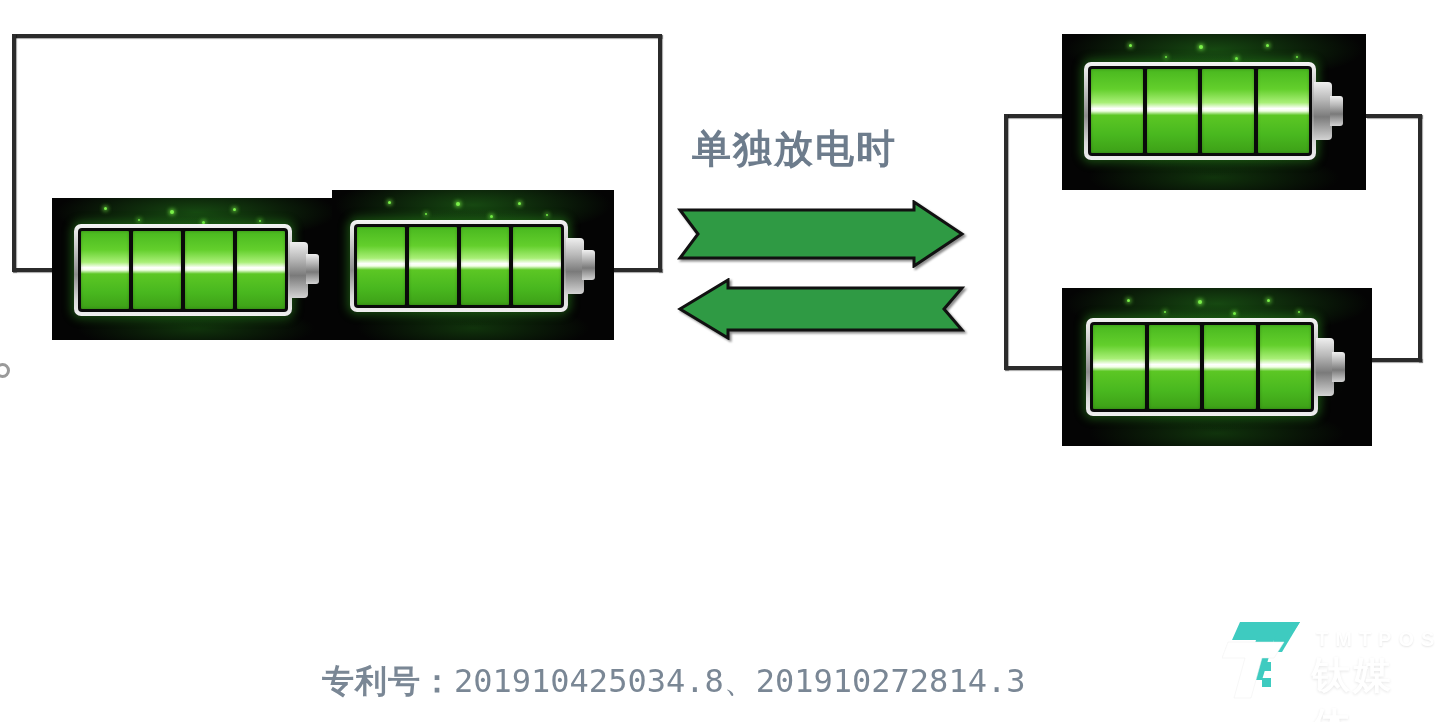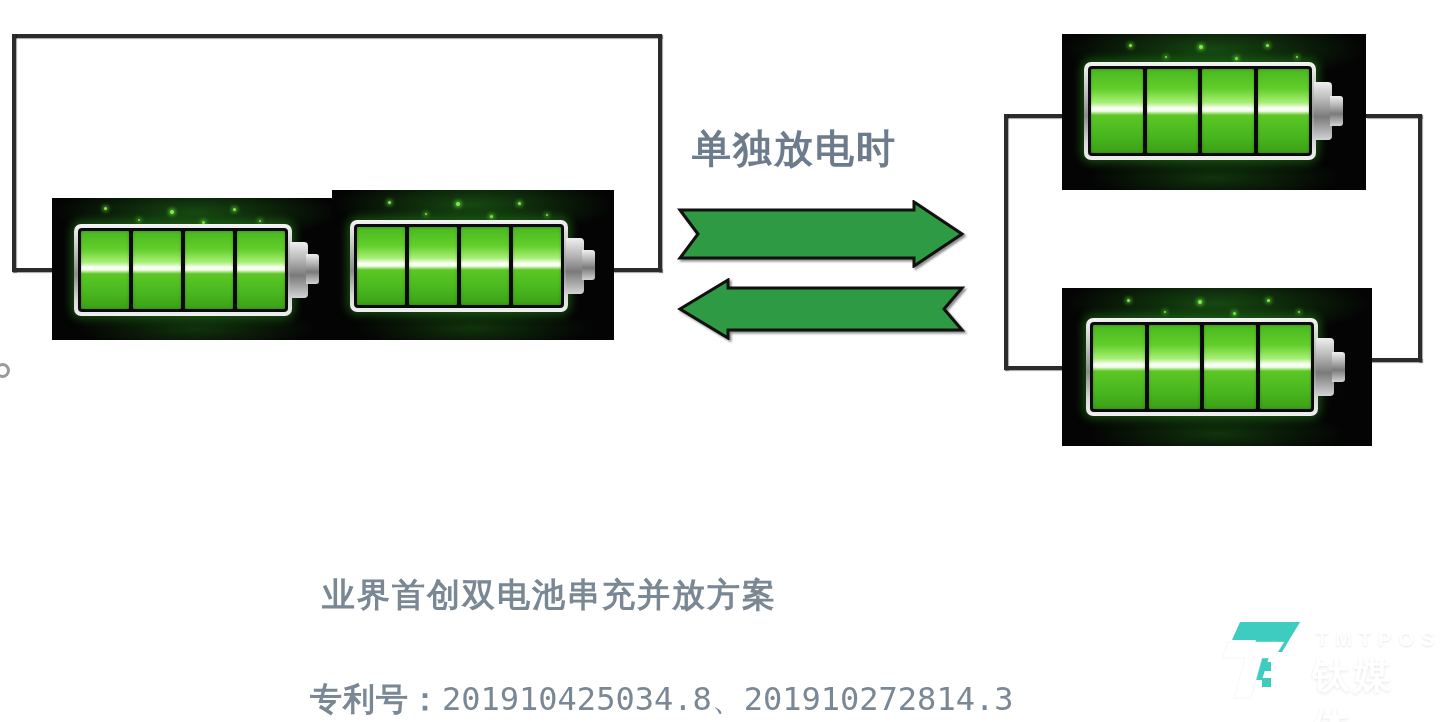--- a/index.html
+++ b/index.html
@@ -238,23 +238,22 @@
         <div class="cell"></div>
         <div class="cell"></div>
       </div>
     </div>
     <div class="nub n1" style="left:254px; top:50px; width:18px; height:58px; border-radius:0 4px 4px 0;"></div>
     <div class="nub n2" style="left:270px; top:64px; width:13px; height:30px; border-radius:0 3px 3px 0;"></div>
   </div>
 
   <div class="artifact" style="left:-5px; top:363px;"></div>
 
-  <div class="caption title" style="left:322px; top:573px;">业界首创双电池串充并放方案</div>
-
-  <div class="caption patent" style="left:310px; top:660px;margin-top:18px;">
+
+  <div class="caption patent" style="left:322px; top:660px;">
     <span>专利号：</span><span class="num">201910425034.8、201910272814.3</span>
   </div>
 
   <div id="logo" style="left:1222px; top:618px; width:212px; height:92px;">
     <div class="mark" style="left:0;top:0;">
       <svg width="86" height="86" viewBox="0 0 86 86" xmlns="http://www.w3.org/2000/svg">
 
         <g>
           <path d="M18 4 L78 4 L66 22 L52 22 L40 62 L22 62 L34 22 L10 22 Z" fill="#3ecbc0"></path>
           <path d="M58 4 L78 4 L60 34 L48 34 Z" fill="#3ecbc0"></path>

